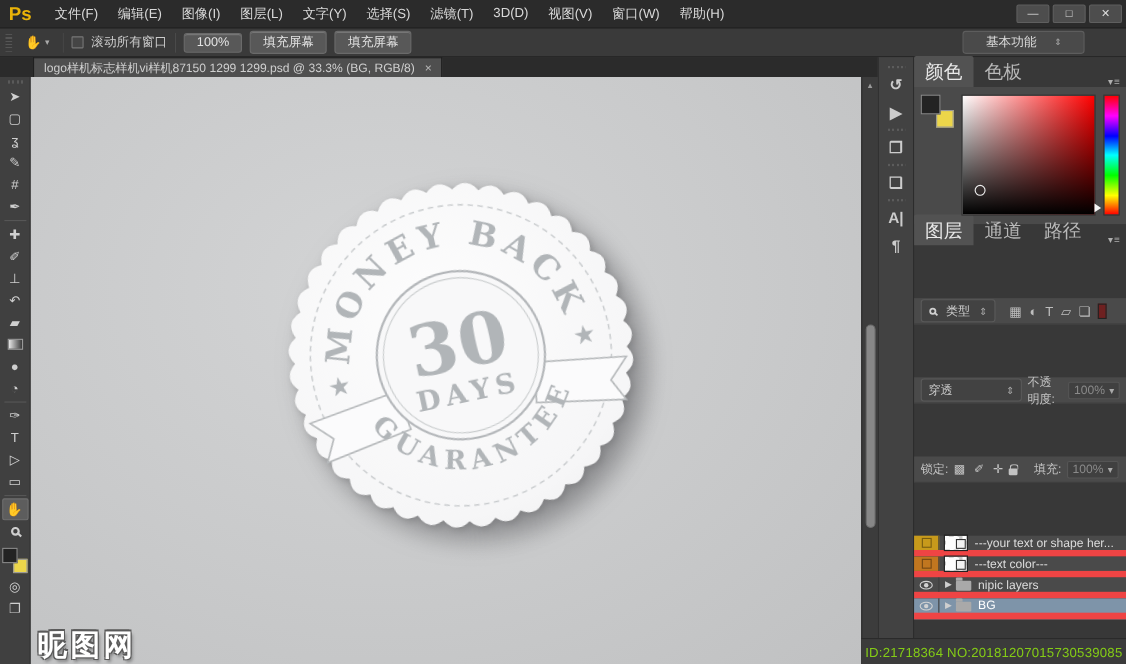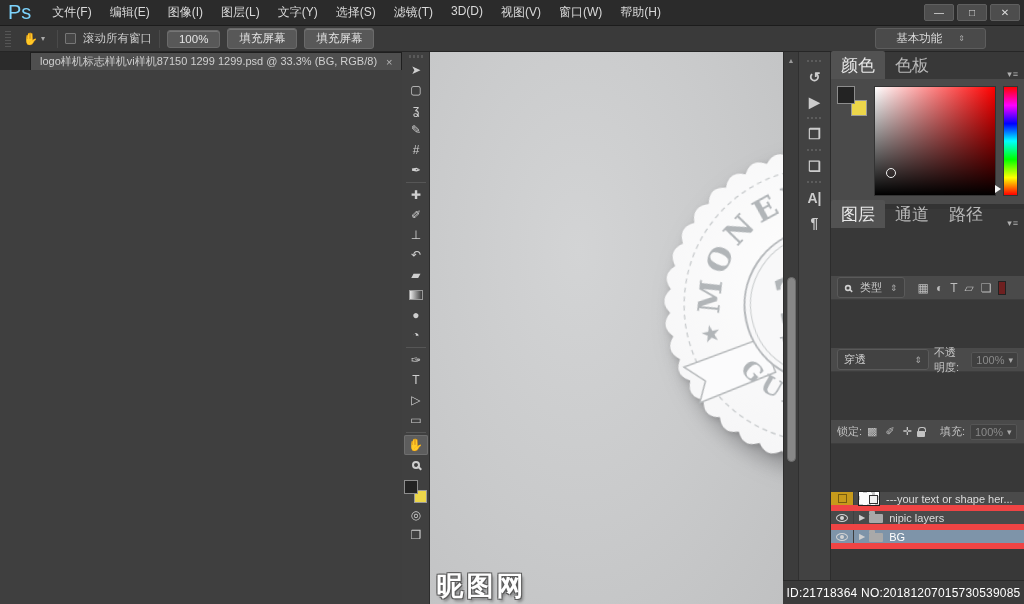--- a/index.html
+++ b/index.html
@@ -5,21 +5,21 @@
   * { margin:0; padding:0; box-sizing:border-box; }
   html,body { background:#222; }
   .app{
     position:relative; width:1024px; height:604px; overflow:hidden;
     background:#3f3f3f; color:#d6d6d6;
     font-family:"Liberation Sans", sans-serif; font-size:12px;
   }
   
   .menubar{ height:26px; background:#2b2b2b; border-bottom:1px solid #1c1c1c;
     display:flex; align-items:center; }
-  .ps-logo{ color:#7dd3fc; font-weight:normal; font-size:20px; padding:0 12px 0 8px; }
+  .ps-logo{ color:#eab308; font-weight:bold; font-size:17px; padding:0 12px 0 8px; }
   .menu-item{ padding:0 9px; color:#d9d9d9; cursor:default; }
   .win-controls{ margin-left:auto; display:flex; padding-right:4px; gap:3px; }
   .win-btn{ width:30px; height:17px; background:#4d4d4d; border:1px solid #5f5f5f;
     border-radius:2px; color:#ddd; font-size:10px; line-height:15px; text-align:center; }
   
   .optionsbar{ height:26px; background:#3a3a3a; border-bottom:1px solid #262626;
     display:flex; align-items:center; gap:7px; padding-left:5px; }
   .grip{ width:6px; height:16px;
     background:repeating-linear-gradient(to bottom,#555 0 1px,transparent 1px 3px); }
   .tool-preset{ display:flex; align-items:center; gap:3px; padding:1px 5px; color:#ddd; }
@@ -28,21 +28,21 @@
   .checkbox{ width:11px; height:11px; background:#454545; border:1px solid #777; border-radius:1px; }
   .chk-label{ font-size:11.5px; color:#ccc; }
   .opt-btn{ background:#585858; border:1px solid #6a6a6a; border-radius:3px;
     padding:2px 11px; font-size:11.5px; color:#e4e4e4;
     box-shadow:inset 0 1px 0 rgba(255,255,255,.18); }
   .workspace{ margin-left:auto; margin-right:38px; background:#4a4a4a;
     border:1px solid #5d5d5d; border-radius:3px; padding:2px 20px;
     display:flex; align-items:center; gap:16px; font-size:11.5px; color:#ddd; }
   
   .content{ display:flex; height:552px; }
-  .left-group{ width:798px; display:flex; }
+  .left-group{ width:798px; display:flex; flex-direction:column; }
   .tabbar{ height:18px; background:#2b2b2b; display:flex; align-items:flex-end; }
   .doc-tab{ margin-left:30px; height:18px; background:#4f4f4f;
     border:1px solid #1f1f1f; border-bottom:none;
     display:flex; align-items:center; gap:9px; padding:0 9px;
     font-size:11px; color:#cfcfcf; white-space:nowrap; }
   .tab-close{ color:#b5b5b5; font-size:11px; }
   .canvasrow{ flex:1; display:flex; }
   
   .toolbar{ width:28px; background:#404040; border-right:1px solid #2d2d2d;
     display:flex; flex-direction:column; align-items:center; padding-top:3px; }
@@ -140,21 +140,21 @@
   .thumb{ position:relative; width:22px; height:15px; margin:0 6px 0 4px; border:1px solid #222;
     background:conic-gradient(#c8c8c8 25%, #fff 0 50%, #c8c8c8 0 75%, #fff 0) 0 0 / 8px 8px; }
   .thumb::before{ content:""; position:absolute; left:1px; top:1px; width:12px; height:11px; background:#fdfdfd; }
   .thumb::after{ content:""; position:absolute; right:1px; bottom:1px; width:7px; height:7px;
     background:#f2f2f2; border:1px solid #333; }
   .lp-filler{ flex:1; background:#4a4a4a; }
   
   .idbar{ position:absolute; right:0; bottom:0; width:241px; height:24px;
     background:#3b3b3b; border-top:1px solid #2a2a2a; z-index:6;
     display:flex; align-items:center; justify-content:center;
-    color:#ffffff; font-size:12px; letter-spacing:.2px; }
+    color:#84cc16; font-size:12px; letter-spacing:.2px; }
 </style>
 </head>
 <body>
 
 <div class="app">
 
   <div class="menubar">
     <span class="ps-logo">Ps</span>
     <div style="display:flex">
         <span class="menu-item">文件(F)</span>
@@ -377,20 +377,27 @@
 
         <div id="layer-list">
             <div class="layer-row">
               <span class="vis-cell" style="background: rgb(199, 154, 27);">
                 <span class="vis-box"></span>
               </span>
               <span class="thumb"></span>
               <span>---your text or shape her...</span>
             </div>
             <div class="layer-row">
+              <span class="vis-cell" style="background: rgb(193, 118, 31);">
+                <span class="vis-box"></span>
+              </span>
+              <span class="thumb"></span>
+              <span>---text color---</span>
+            </div>
+            <div class="layer-row">
               <span class="vis-cell">
                 <span class="eye"></span>
               </span>
               <span class="caret-right">▶</span>
               <span class="folder"></span>
               <span>nipic layers</span>
             </div>
             <div class="layer-row selected">
               <span class="vis-cell">
                 <span class="eye"></span>

